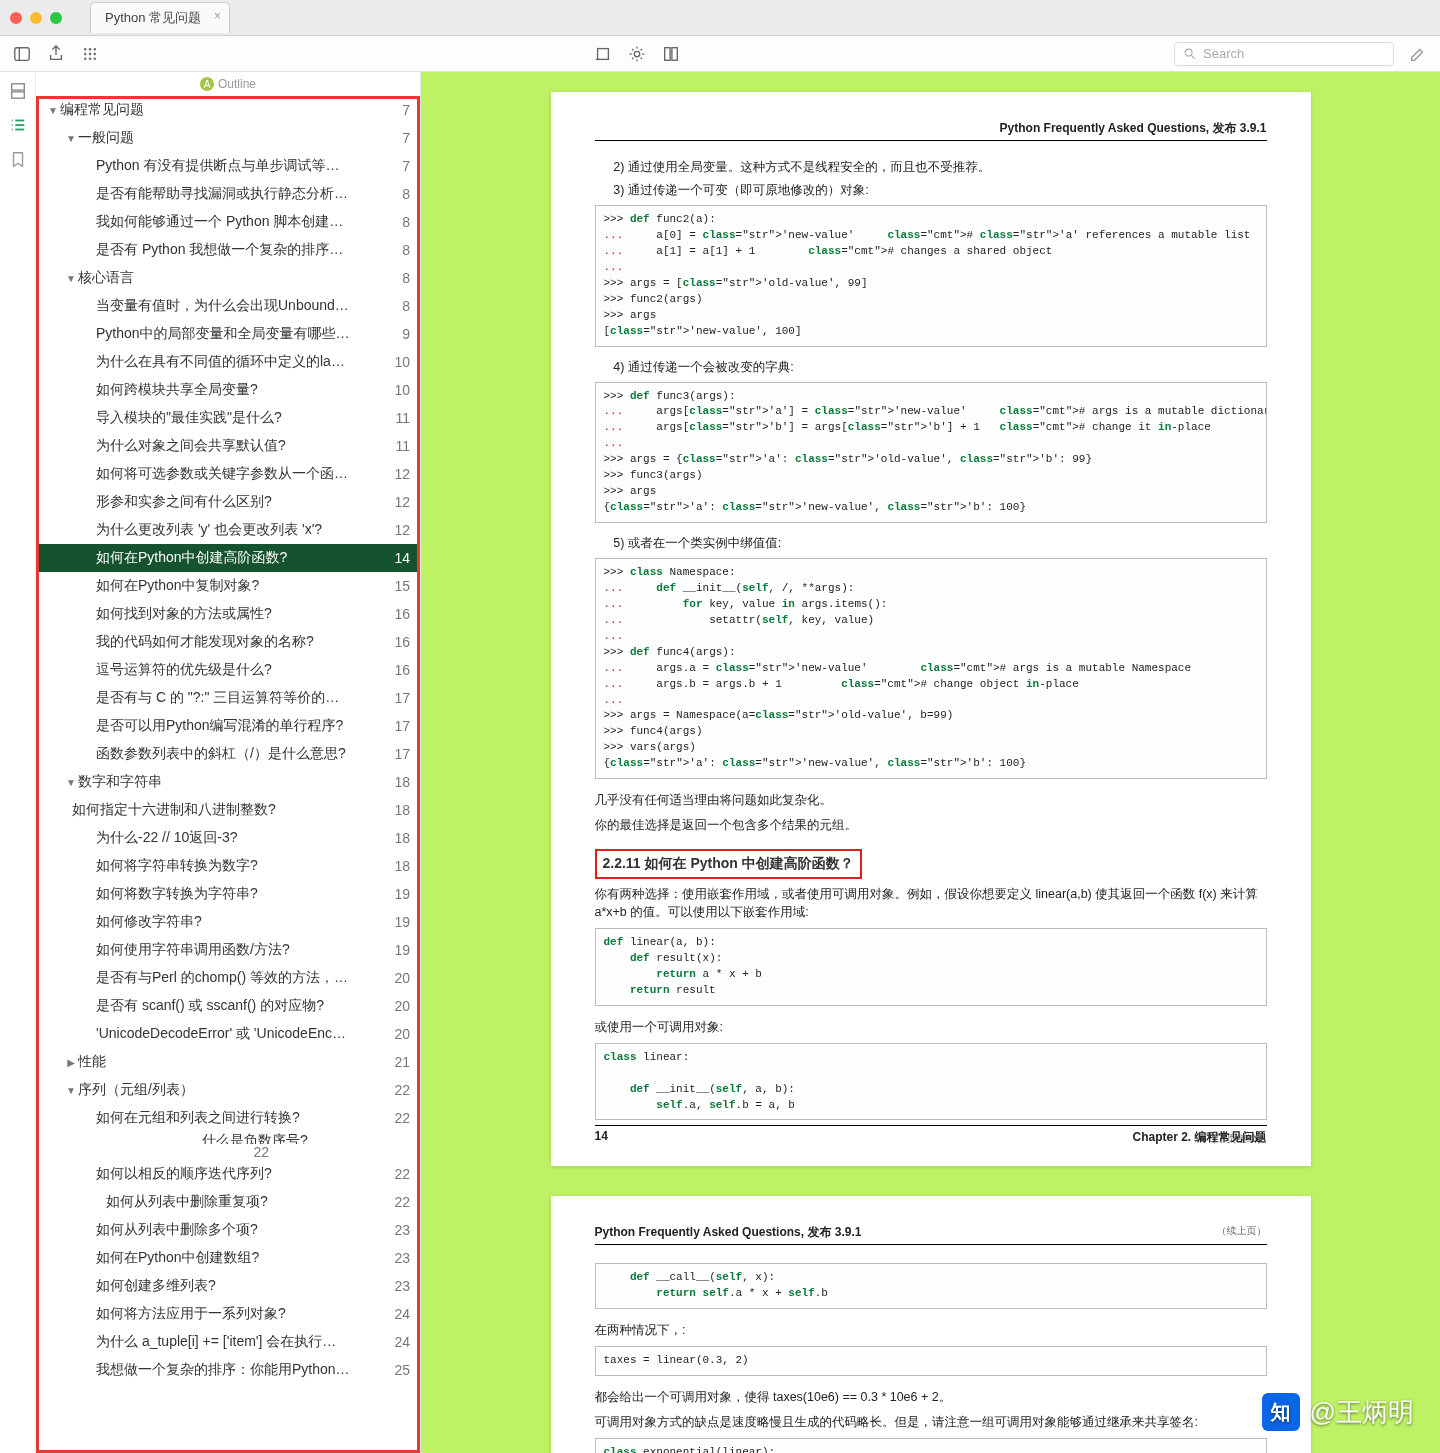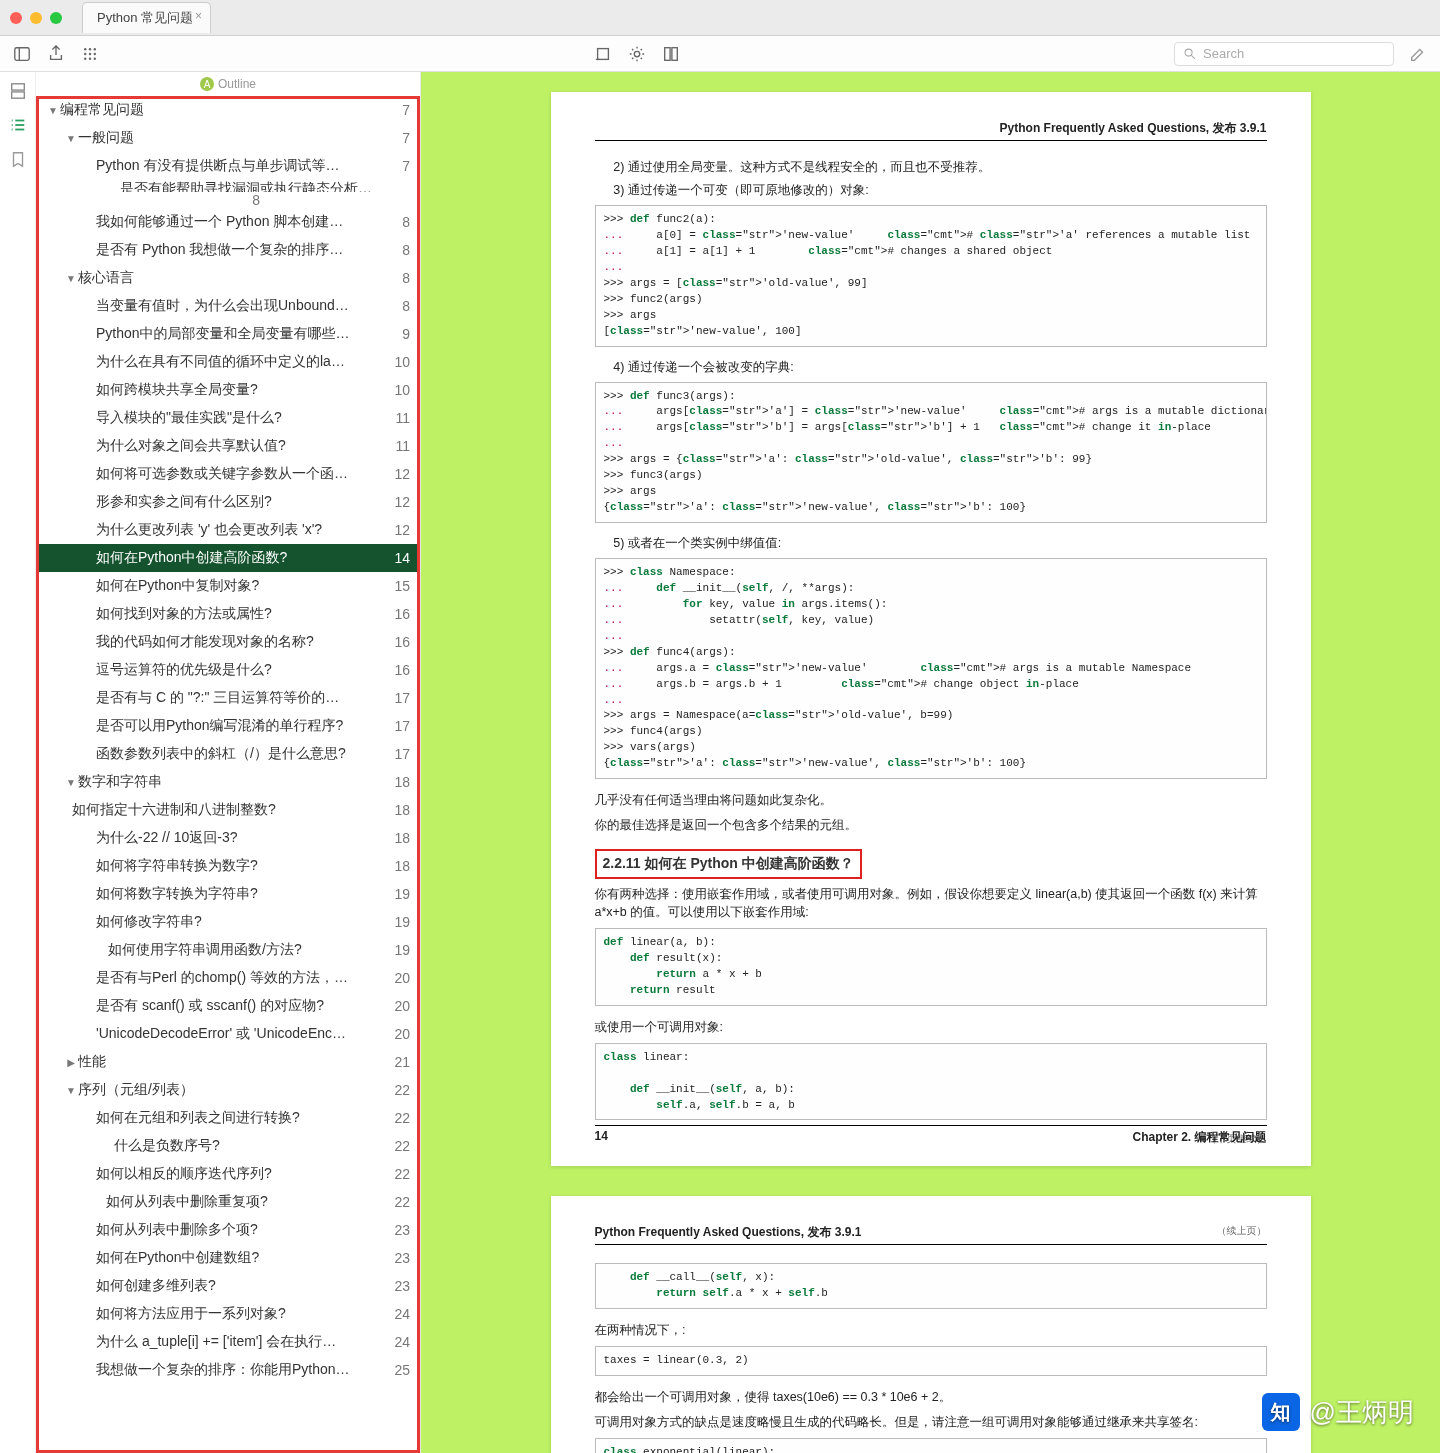--- a/index.html
+++ b/index.html
@@ -7,21 +7,21 @@
 
   
   .watermark { position: absolute; inset: 0; pointer-events: none; z-index: 1; overflow: hidden; opacity: 0.12; }
   .watermark div { position: absolute; font-size: 28px; color: #2aa060; white-space: nowrap; transform: rotate(-30deg); font-style: italic; }
 
   
   .titlebar { height: 36px; background: #ebebeb; border-bottom: 1px solid #d0d0d0; display: flex; align-items: center; padding: 0 10px; gap: 8px; position: relative; z-index: 2; }
   .traffic { display: flex; gap: 8px; }
   .tl { width: 12px; height: 12px; border-radius: 50%; }
   .tl.r { background: #ff5f57; } .tl.y { background: #febc2e; } .tl.g { background: #28c840; }
-  .tab { margin-left: 12px; background: #fafafa; border: 1px solid #ccc; border-bottom: none; border-radius: 5px 5px 0 0; padding: 6px 17px 6px 14px; font-size: 13px; color: #444; position: relative; }
+  .tab { margin-left: 20px; background: #fafafa; border: 1px solid #ccc; border-bottom: none; border-radius: 5px 5px 0 0; padding: 6px 28px 6px 14px; font-size: 13px; color: #444; position: relative; }
   .tab .close { position: absolute; right: 8px; top: 6px; color: #999; font-size: 12px; }
 
   
   .toolbar { height: 36px; background: #fdfdfd; border-bottom: 1px solid #e0e0e0; display: flex; align-items: center; padding: 0 12px; gap: 14px; position: relative; z-index: 2; }
   .tbicon { width: 20px; height: 20px; color: #666; display: flex; align-items: center; justify-content: center; }
   .spacer { flex: 1; }
   .tbcenter { display: flex; gap: 14px; }
   .search { width: 220px; height: 24px; border: 1px solid #ddd; border-radius: 4px; background: #fff; display: flex; align-items: center; padding: 0 8px; gap: 6px; color: #aaa; font-size: 13px; }
 
   
@@ -217,21 +217,21 @@
         <div class="row" style="padding-left: 28px;">
           <span class="arrow">▼</span>
           <span class="label">一般问题</span>
           <span class="page">7</span>
         </div>
         <div class="row" style="padding-left: 46px;">
           <span class="arrow"></span>
           <span class="label">Python 有没有提供断点与单步调试等…</span>
           <span class="page">7</span>
         </div>
-        <div class="row" style="padding-left: 46px; flex-direction: column;">
+        <div class="row" style="padding-left: 46px;">
           <span class="arrow"></span>
           <span class="label">是否有能帮助寻找漏洞或执行静态分析…</span>
           <span class="page">8</span>
         </div>
         <div class="row" style="padding-left: 46px;">
           <span class="arrow"></span>
           <span class="label">我如何能够通过一个 Python 脚本创建…</span>
           <span class="page">8</span>
         </div>
         <div class="row" style="padding-left: 46px;">
@@ -352,21 +352,21 @@
         <div class="row" style="padding-left: 46px;">
           <span class="arrow"></span>
           <span class="label">如何将数字转换为字符串?</span>
           <span class="page">19</span>
         </div>
         <div class="row" style="padding-left: 46px;">
           <span class="arrow"></span>
           <span class="label">如何修改字符串?</span>
           <span class="page">19</span>
         </div>
-        <div class="row" style="padding-left: 58px;">
+        <div class="row" style="padding-left: 46px;">
           <span class="arrow"></span>
           <span class="label">如何使用字符串调用函数/方法?</span>
           <span class="page">19</span>
         </div>
         <div class="row" style="padding-left: 46px;">
           <span class="arrow"></span>
           <span class="label">是否有与Perl 的chomp() 等效的方法，…</span>
           <span class="page">20</span>
         </div>
         <div class="row" style="padding-left: 46px;">
@@ -387,21 +387,21 @@
         <div class="row" style="padding-left: 28px;">
           <span class="arrow">▼</span>
           <span class="label">序列（元组/列表）</span>
           <span class="page">22</span>
         </div>
         <div class="row" style="padding-left: 46px;">
           <span class="arrow"></span>
           <span class="label">如何在元组和列表之间进行转换?</span>
           <span class="page">22</span>
         </div>
-        <div class="row" style="padding-left: 64px;">
+        <div class="row" style="padding-left: 64px; flex-direction: column;">
           <span class="arrow"></span>
           <span class="label">什么是负数序号?</span>
           <span class="page">22</span>
         </div>
         <div class="row" style="padding-left: 46px;">
           <span class="arrow"></span>
           <span class="label">如何以相反的顺序迭代序列?</span>
           <span class="page">22</span>
         </div>
         <div class="row" style="padding-left: 46px; margin-left: 10px;">

